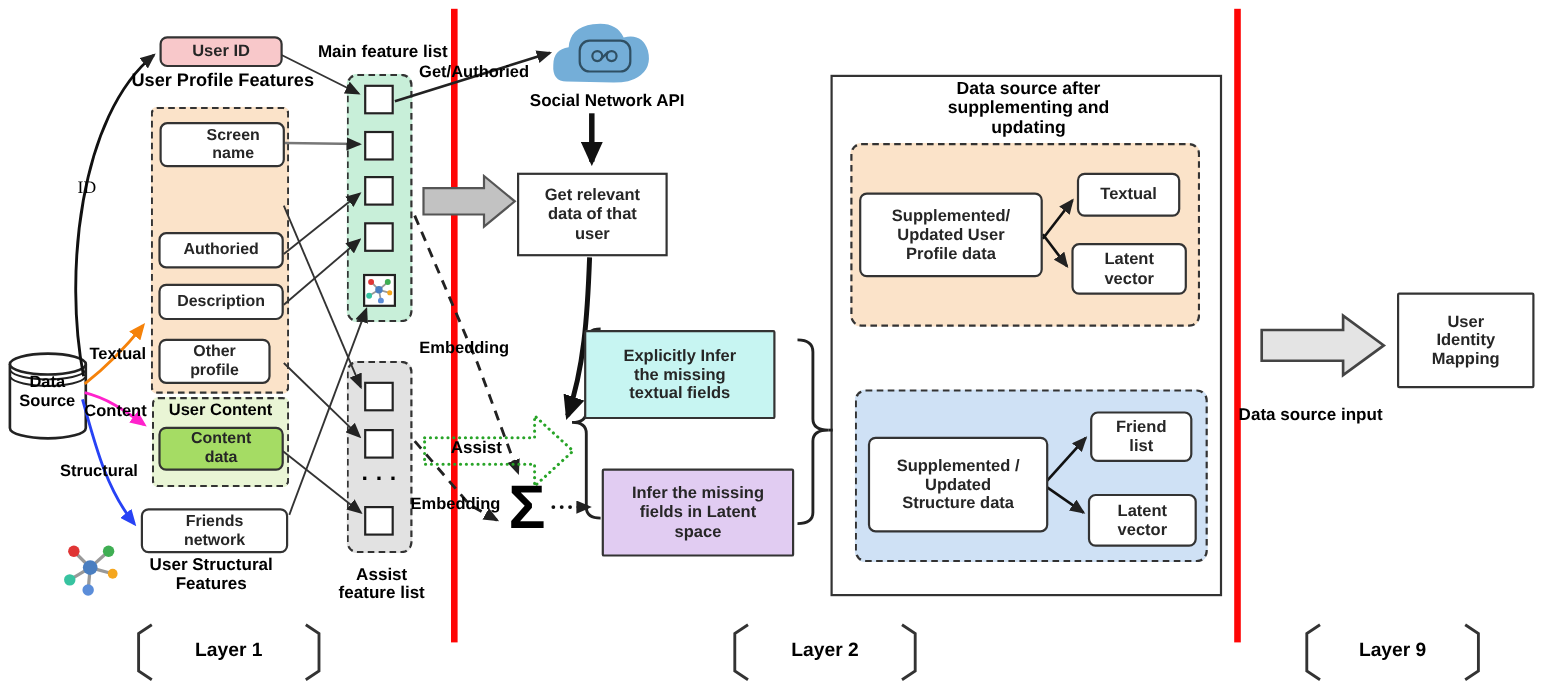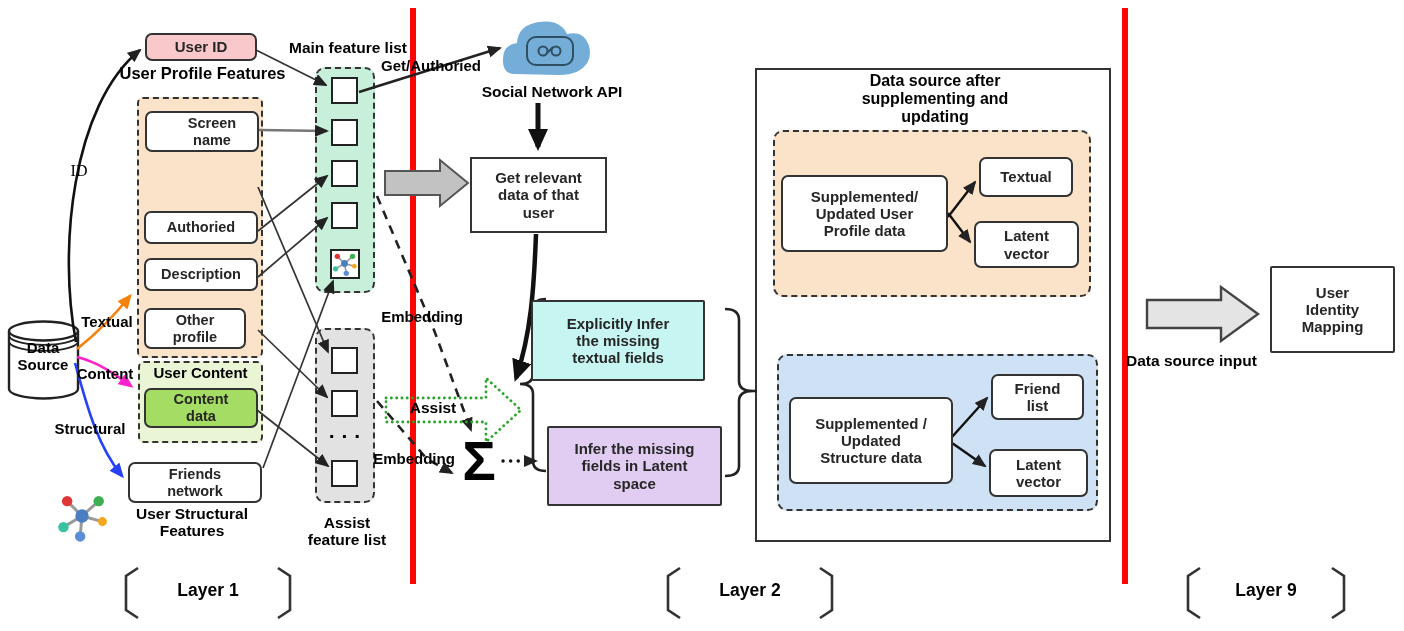--- a/index.html
+++ b/index.html
@@ -226,16 +226,16 @@
   <div class="box" style="left:991px;top:374px;width:93px;height:46px;font-size:15px;">Friend
 list</div>
   <div class="box" style="left:989px;top:449px;width:99px;height:48px;font-size:15px;">Latent
 vector</div>
 
   <div class="lbl" style="left:700px;top:581px;width:100px;font-size:17.5px;">Layer 2</div>
 
   <div class="box" style="left:1270px;top:266px;width:125px;height:87px;border-radius:2px;font-size:15px;">User
 Identity
 Mapping</div>
-  <div class="lbl" style="left:1126px;top:352px;width:166px;font-size:15.5px;text-align:left;">Data source input</div>
+  <div class="lbl" style="left:1126px;top:369px;width:166px;font-size:15.5px;text-align:left;">Data source input</div>
   <div class="lbl" style="left:1216px;top:581px;width:100px;font-size:17.5px;">Layer 9</div>
 
 </div>
 
 </body></html>

